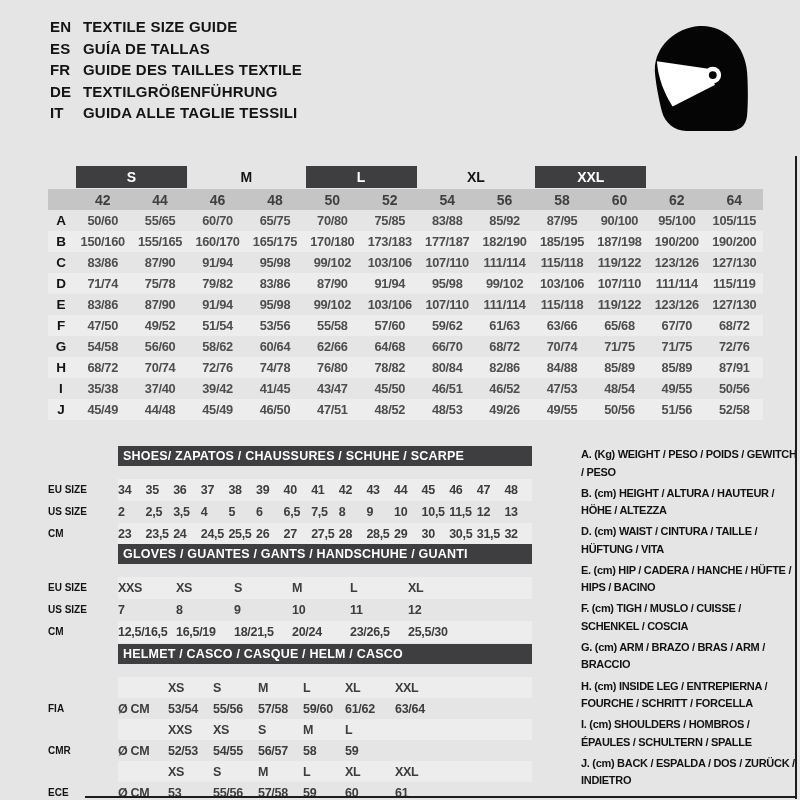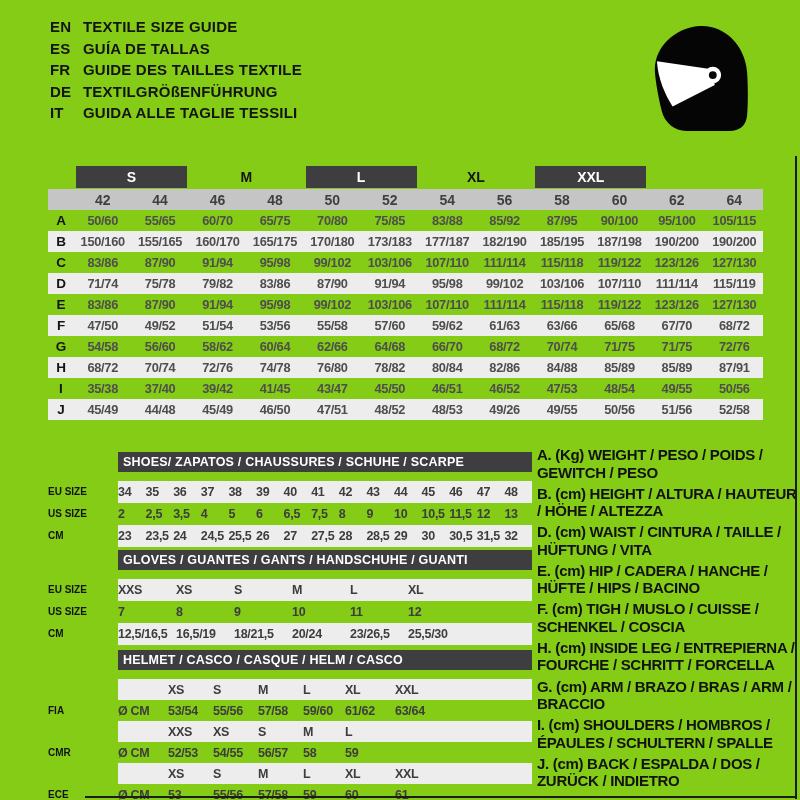--- a/index.html
+++ b/index.html
@@ -1,17 +1,17 @@
 <!DOCTYPE html>
 <html style="--dark-bar: #3e3e40; --header-band: #c5c5c6; --row-alt: #ededee; --value-text: #4e4e4e;"><head>
 <meta charset="utf-8">
 <style>
   html,body { margin:0; padding:0; background:#fff; }
   .page {
-    position:relative; width:800px; height:800px; background:#84cc16;
+    position:relative; width:800px; height:800px; background:#e5e5e5;
     font-family:"Liberation Sans","DejaVu Sans",sans-serif; font-weight:700;
     overflow:hidden; color:#141414;
   }
 
   
   .lang-block { position:absolute; left:50px; top:16px; }
   .lang-line { display:flex; font-size:15px; line-height:21.5px; color:#141414; letter-spacing:0.2px; }
   .lang-code { width:33px; flex:0 0 33px; }
 
   
@@ -27,36 +27,36 @@
   .t-glabel { text-align:center; font-size:14px; line-height:22px; color:#141414; }
   .t-row { display:grid; grid-template-columns:26px repeat(12,1fr); height:21px;
            align-items:center; text-align:center; }
   .t-head { background:var(--header-band,#c5c5c6); color:#3f3f3f; font-size:14px; }
   .t-alt { background:var(--row-alt,#ededee); }
   .t-letter { font-size:13.5px; color:#141414; }
   .t-val { font-size:12.8px; color:var(--value-text,#4e4e4e); letter-spacing:-0.3px; }
 
   
   .sub-block { position:absolute; left:48px; width:484px; }
-  .s-titlerow { display:flex; height:32px; margin-bottom:3px;align-items:center; }
+  .s-titlerow { display:flex; height:20px; margin-bottom:13px; }
   .s-label { width:70px; flex:0 0 70px; font-size:10px; color:#141414; text-align:left; }
   .s-title { flex:1; background:var(--dark-bar,#3e3e40); color:#fff; font-size:12.5px;
              line-height:20px; padding-left:5px; box-sizing:border-box; letter-spacing:0.2px;
              white-space:nowrap; overflow:hidden; }
   .s-row { display:flex; height:22px; }
   .s-row .s-label { line-height:22px; }
   .s-band { flex:1; display:grid; align-items:center; text-align:left; }
   .s-gray { background:var(--row-alt,#ededee); }
   .s-cell { font-size:12.5px; color:#3d3d3d; letter-spacing:-0.3px; white-space:nowrap; }
   .h-row { height:21px; }
   .h-row .s-label { line-height:21px; }
 
   
   .legend { position:absolute; left:537px; top:446px; width:260px; color:#121212; }
-  .leg-item { font-size:15px; line-height:17.5px; margin-bottom:3.6px; letter-spacing:-0.3px; }
+  .leg-item { font-size:11px; line-height:17.5px; margin-bottom:3.6px; letter-spacing:-0.3px;margin-left:44px; }
 
   
   .edge-v { position:absolute; left:795px; top:156px; width:2px; height:643px; background:#1c1c1c; }
   .edge-h { position:absolute; left:85px; top:796px; width:712px; height:2px; background:#1c1c1c; }
 </style>
 </head>
 <body>
 
 <div class="page">
 
@@ -462,21 +462,21 @@
         </div>
       </div>
     </div>
 
   <div class="legend" id="legend">
       <div class="leg-item">A. (Kg) WEIGHT / PESO / POIDS / GEWITCH / PESO</div>
       <div class="leg-item">B. (cm) HEIGHT / ALTURA / HAUTEUR / HÖHE / ALTEZZA</div>
       <div class="leg-item">D. (cm) WAIST / CINTURA / TAILLE / HÜFTUNG / VITA</div>
       <div class="leg-item">E. (cm) HIP / CADERA / HANCHE / HÜFTE / HIPS / BACINO</div>
       <div class="leg-item">F. (cm) TIGH / MUSLO / CUISSE / SCHENKEL / COSCIA</div>
+      <div class="leg-item">G. (cm) ARM / BRAZO / BRAS / ARM / BRACCIO</div>
       <div class="leg-item">H. (cm) INSIDE LEG / ENTREPIERNA / FOURCHE / SCHRITT / FORCELLA</div>
-      <div class="leg-item">G. (cm) ARM / BRAZO / BRAS / ARM / BRACCIO</div>
       <div class="leg-item">I. (cm) SHOULDERS / HOMBROS / ÉPAULES / SCHULTERN / SPALLE</div>
       <div class="leg-item">J. (cm) BACK / ESPALDA / DOS / ZURÜCK / INDIETRO</div>
     </div>
 
   <div class="edge-v"></div>
   <div class="edge-h"></div>
 </div>
 
 </body></html>

